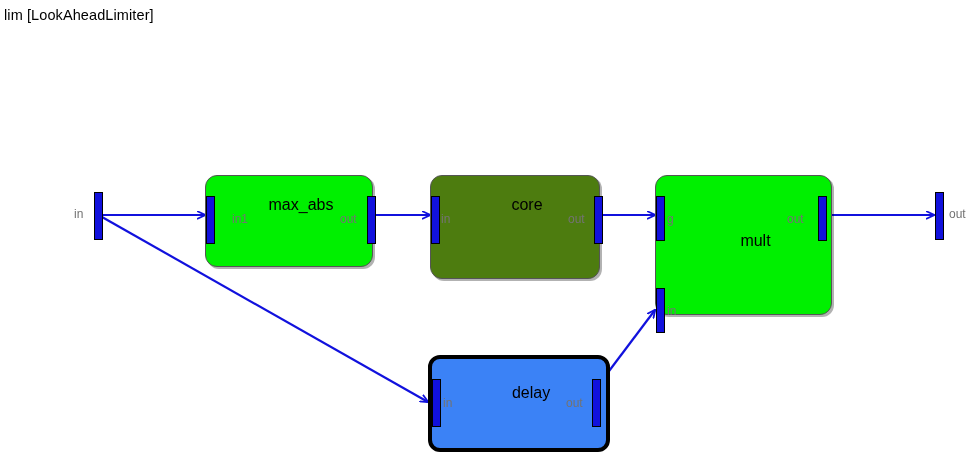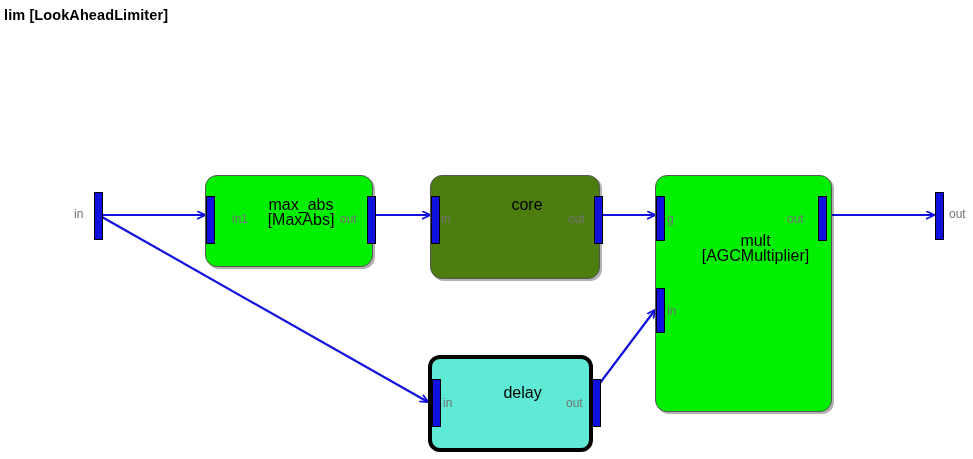--- a/index.html
+++ b/index.html
@@ -14,21 +14,21 @@
     position: relative;
     overflow: hidden;
     font-family: "Liberation Sans", sans-serif;
     color: #000000;
   }
   #diagram-title {
     position: absolute;
     left: 4px;
     top: 7px;
     font-size: 14.5px;
-    font-weight: bold;
+    font-weight: normal;
     letter-spacing: 0.1px;
     white-space: nowrap;
   }
   #canvas {
     position: absolute;
     left: 0;
     top: 0;
     width: 973px;
     height: 459px;
   }
@@ -113,49 +113,47 @@
   <div class="io-bar" id="io-in-bar" style="left: 94px; top: 192px; width: 7px; height: 46px; background: rgb(17, 17, 221);"></div>
   <div class="port-label" id="io-in-label" style="left: 74px; top: 208px;">in</div>
 
   <div class="io-bar" id="io-out-bar" style="left: 935px; top: 192px; width: 7px; height: 46px; background: rgb(17, 17, 221);"></div>
   <div class="port-label" id="io-out-label" style="left: 949px; top: 208px;">out</div>
 
   <div id="block-layer">
       <div class="block" style="left: 205px; top: 175px; width: 168px; height: 92px; background: rgb(0, 240, 0); border-color: rgb(85, 85, 85);">
         <div class="block-label" style="top: 21px;">
           <span class="ln">max_abs</span>
-          <span class="ln">[MaxAbs]</span>
         </div>
       </div>
       <div class="port-bar" style="left: 206px; top: 196px; height: 46px; background: rgb(17, 17, 221);"></div>
       <div class="port-label" style="left: 232px; top: 213px;">in1</div>
       <div class="port-bar" style="left: 367px; top: 196px; height: 46px; background: rgb(17, 17, 221);"></div>
       <div class="port-label" style="left: 340px; top: 213px;">out</div>
       <div class="block" style="left: 430px; top: 175px; width: 170px; height: 104px; background: #4d7c0f; border-color: rgb(85, 85, 85);">
         <div class="block-label" style="top: 21px;">
           <span class="ln">core</span>
         </div>
       </div>
       <div class="port-bar" style="left: 431px; top: 196px; height: 46px; background: rgb(17, 17, 221);"></div>
       <div class="port-label" style="left: 441px; top: 213px;">in</div>
       <div class="port-bar" style="left: 594px; top: 196px; height: 46px; background: rgb(17, 17, 221);"></div>
       <div class="port-label" style="left: 568px; top: 213px;">out</div>
-      <div class="block" style="left: 655px; top: 175px; width: 177px; height: 237px; background: rgb(0, 240, 0); border-color: rgb(85, 85, 85);">
+      <div class="block" style="left: 655px; top: 175px; width: 177px; height: 140px; background: rgb(0, 240, 0); border-color: rgb(85, 85, 85);">
         <div class="block-label" style="top: 57px;">
           <span class="ln">mult</span>
-          <span class="ln">[AGCMultiplier]</span>
         </div>
       </div>
       <div class="port-bar" style="left: 656px; top: 196px; height: 43px; background: rgb(17, 17, 221);"></div>
       <div class="port-label" style="left: 667px; top: 213px;">g</div>
       <div class="port-bar" style="left: 656px; top: 288px; height: 43px; background: rgb(17, 17, 221);"></div>
       <div class="port-label" style="left: 667px; top: 305px;">in</div>
       <div class="port-bar" style="left: 818px; top: 196px; height: 43px; background: rgb(17, 17, 221);"></div>
       <div class="port-label" style="left: 787px; top: 213px;">out</div>
-      <div class="block selected" style="left: 428px; top: 355px; width: 165px; height: 97px; background: #5eead4; border-color: rgb(0, 0, 0);">
+      <div class="block selected" style="left: 428px; top: 355px; width: 182px; height: 97px; background: #3b82f6; border-color: rgb(0, 0, 0);">
         <div class="block-label" style="top: 26px;">
           <span class="ln">delay</span>
         </div>
       </div>
       <div class="port-bar" style="left: 432px; top: 379px; height: 46px; background: rgb(17, 17, 221);"></div>
       <div class="port-label" style="left: 443px; top: 397px;">in</div>
       <div class="port-bar" style="left: 592px; top: 379px; height: 46px; background: rgb(17, 17, 221);"></div>
       <div class="port-label" style="left: 566px; top: 397px;">out</div>
     </div>
 

